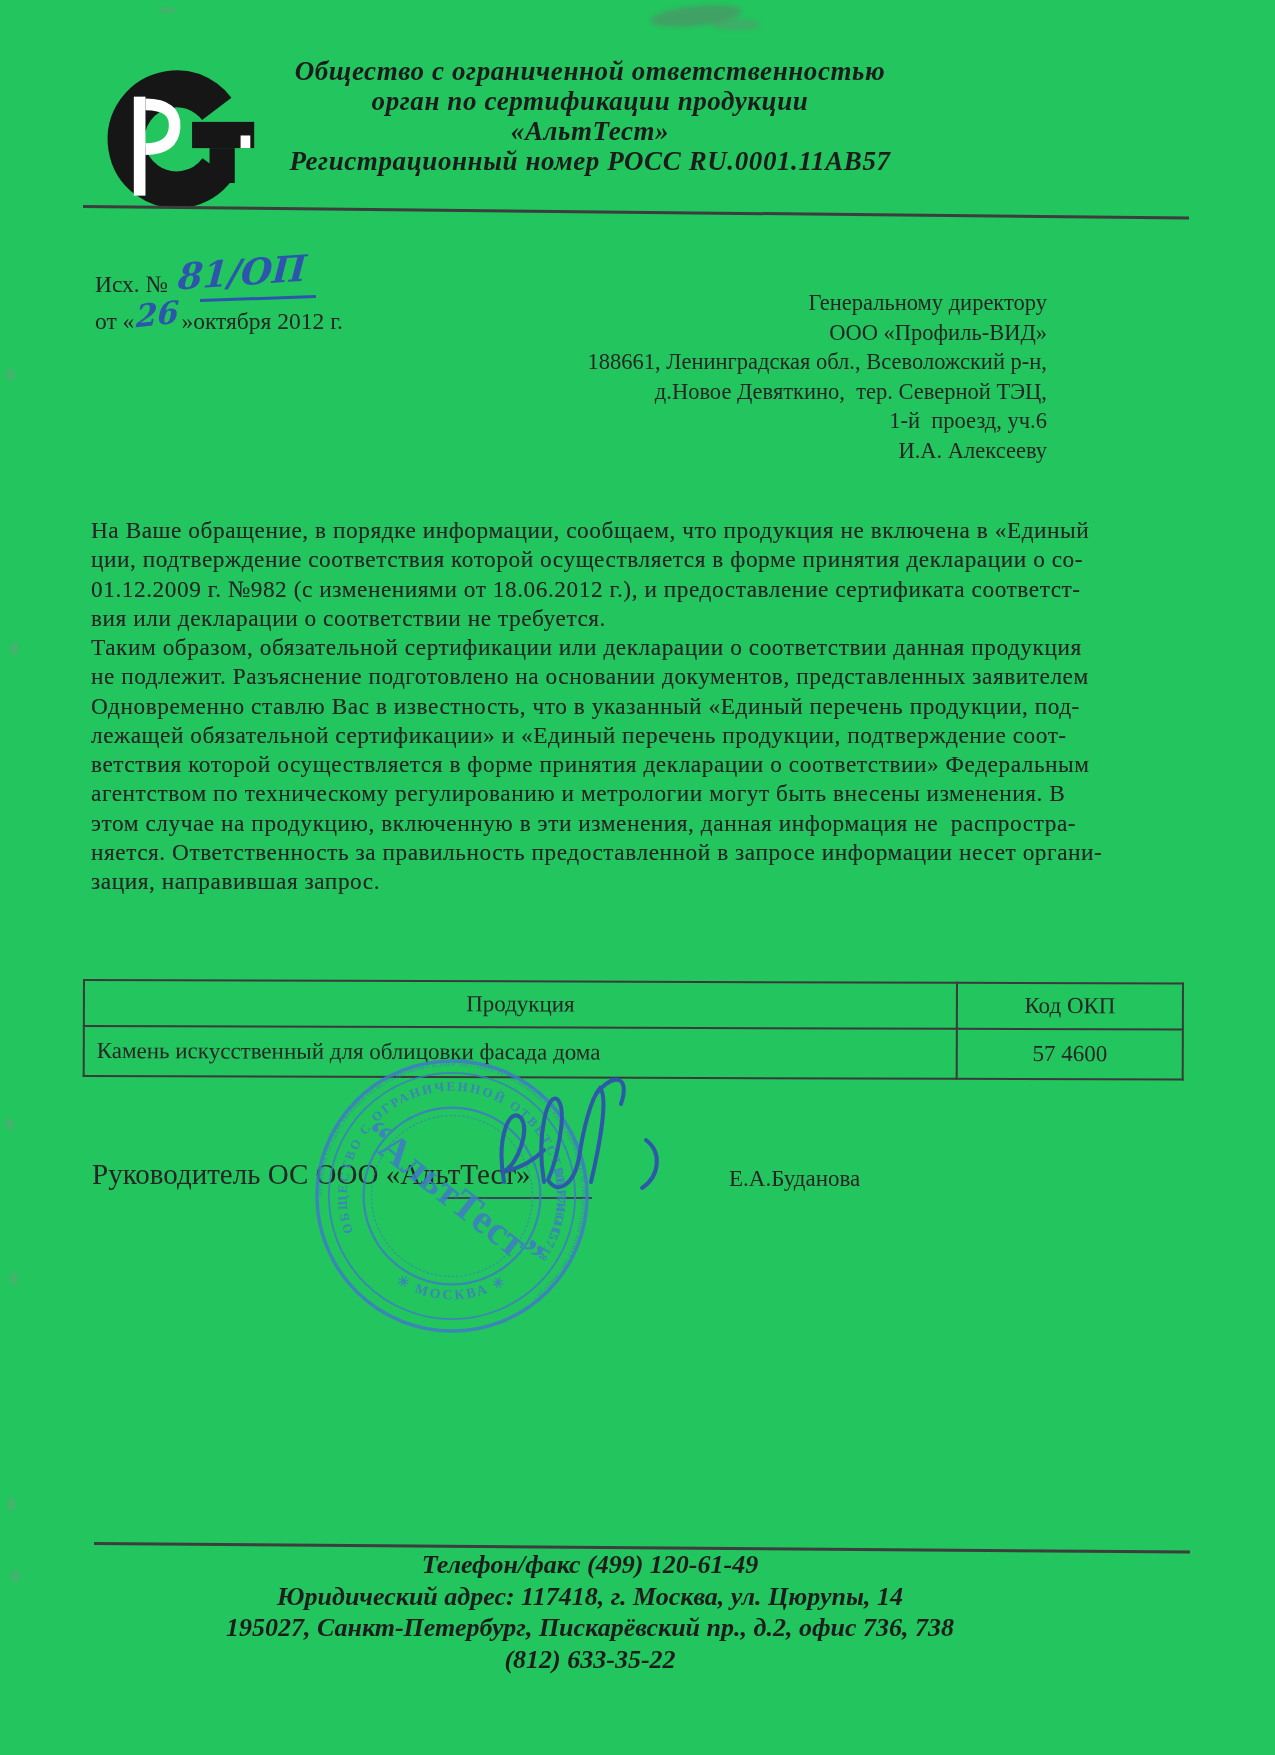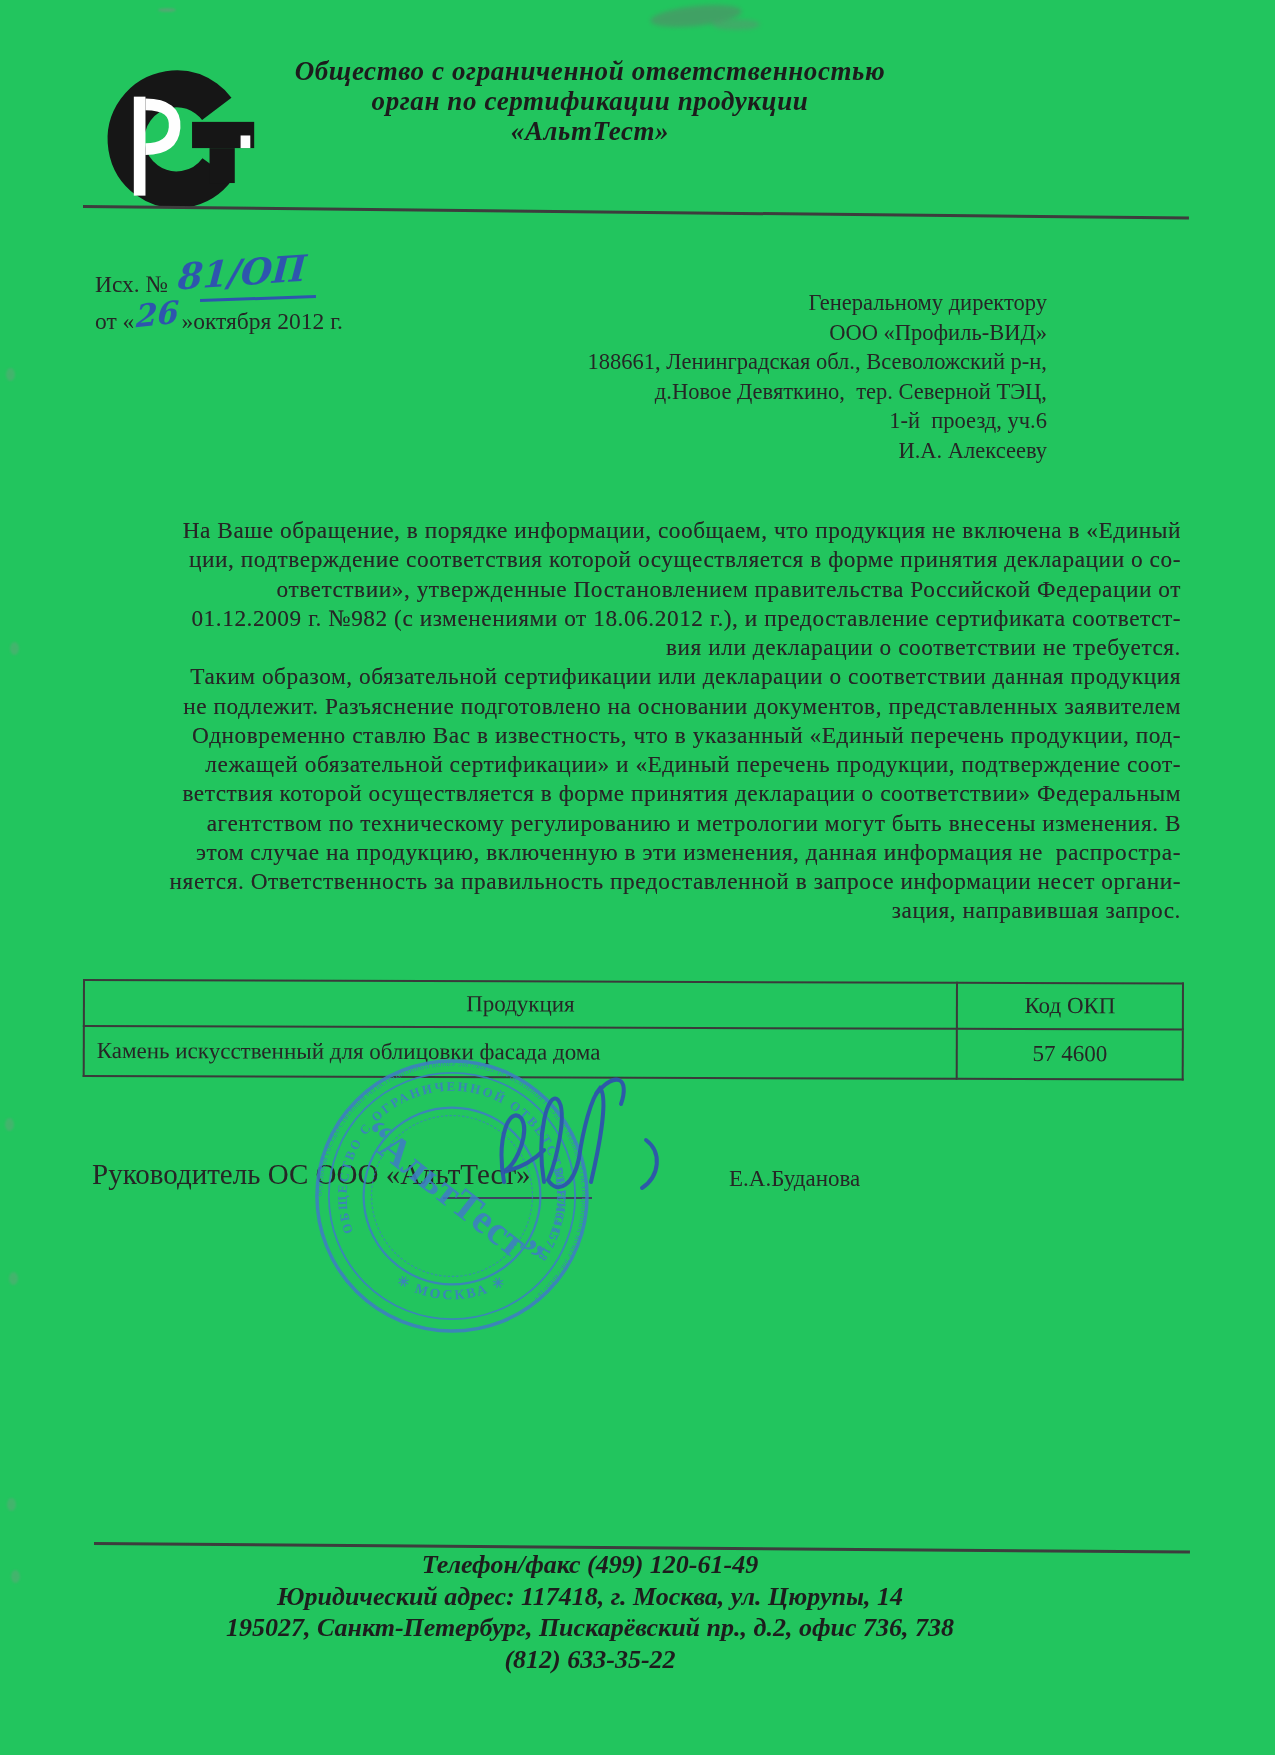--- a/index.html
+++ b/index.html
@@ -31,21 +31,21 @@
     background:#2e55ae;transform:rotate(-2deg);}
   .hw-day{display:inline-block;font-size:31px;transform:rotate(-6deg) skewX(-8deg);
     position:relative;top:-4px;margin:0 2px;}
   
   .recipient{position:absolute;left:552px;top:280px;width:495px;text-align:right;
     font-size:22.5px;line-height:29.6px;margin-top:8px;}
   .recipient div{white-space:pre;}
   
   .body-text{position:absolute;left:91px;top:516px;width:1090px;
     font-size:23.3px;line-height:29.25px;letter-spacing:.55px;
-    text-shadow:0 0 .5px rgba(45,45,45,.45);text-align:right;}
+    text-shadow:0 0 .5px rgba(45,45,45,.45);}
   .body-text div{white-space:pre;}
   
   table.prod-table{
     position:absolute;left:83px;top:979px;width:1101px;border-collapse:collapse;
     font-size:23px;transform:rotate(.18deg);transform-origin:left top;
   }
   .prod-table th,.prod-table td{border:2px solid #3a3a3a;font-weight:normal;}
   .prod-table th{height:42px;text-align:center;}
   .prod-table td{height:46px;}
   .prod-table .c-prod{width:875px;}
@@ -91,41 +91,41 @@
 
     <rect x="100" y="72" width="64" height="27" fill="#161616"></rect>
     <rect x="118" y="99" width="26" height="36" fill="#161616"></rect>
     <rect x="150" y="86" width="10" height="13" fill="#fefefe"></rect>
   </svg>
 
   <div class="lh-text">
     <div>Общество с ограниченной ответственностью</div>
     <div>орган по сертификации продукции</div>
     <div>«АльтТест»</div>
+    <div>Регистрационный номер РОСС RU.0001.11АВ57</div>
   </div>
 
   <div class="rule rule-top"></div>
 
   <div class="ref-line1"><span>Исх. №</span><span class="hand hw-number">81/ОП</span></div>
   <div class="hw-underline"></div>
   <div class="ref-line2"><span>от «</span><span class="hand hw-day">26</span><span>»октября 2012 г.</span></div>
 
   <div class="recipient">
     <div>Генеральному директору</div>
     <div>ООО «Профиль-ВИД»</div>
     <div>188661, Ленинградская обл., Всеволожский р-н,</div>
     <div>д.Новое Девяткино,  тер. Северной ТЭЦ,</div>
     <div>1-й  проезд, уч.6</div>
     <div>И.А. Алексееву</div>
   </div>
 
   <div class="body-text">
     <div>На Ваше обращение, в порядке информации, сообщаем, что продукция не включена в «Единый</div>
     <div>ции, подтверждение соответствия которой осуществляется в форме принятия декларации о со-</div>
-    <div>ответствии», утвержденные Постановлением правительства Российской Федерации от</div>
     <div>01.12.2009 г. №982 (с изменениями от 18.06.2012 г.), и предоставление сертификата соответст-</div>
     <div>вия или декларации о соответствии не требуется.</div>
     <div>Таким образом, обязательной сертификации или декларации о соответствии данная продукция</div>
     <div>не подлежит. Разъяснение подготовлено на основании документов, представленных заявителем</div>
     <div>Одновременно ставлю Вас в известность, что в указанный «Единый перечень продукции, под-</div>
     <div>лежащей обязательной сертификации» и «Единый перечень продукции, подтверждение соот-</div>
     <div>ветствия которой осуществляется в форме принятия декларации о соответствии» Федеральным</div>
     <div>агентством по техническому регулированию и метрологии могут быть внесены изменения. В</div>
     <div>этом случае на продукцию, включенную в эти изменения, данная информация не  распростра-</div>
     <div>няется. Ответственность за правильность предоставленной в запросе информации несет органи-</div>

